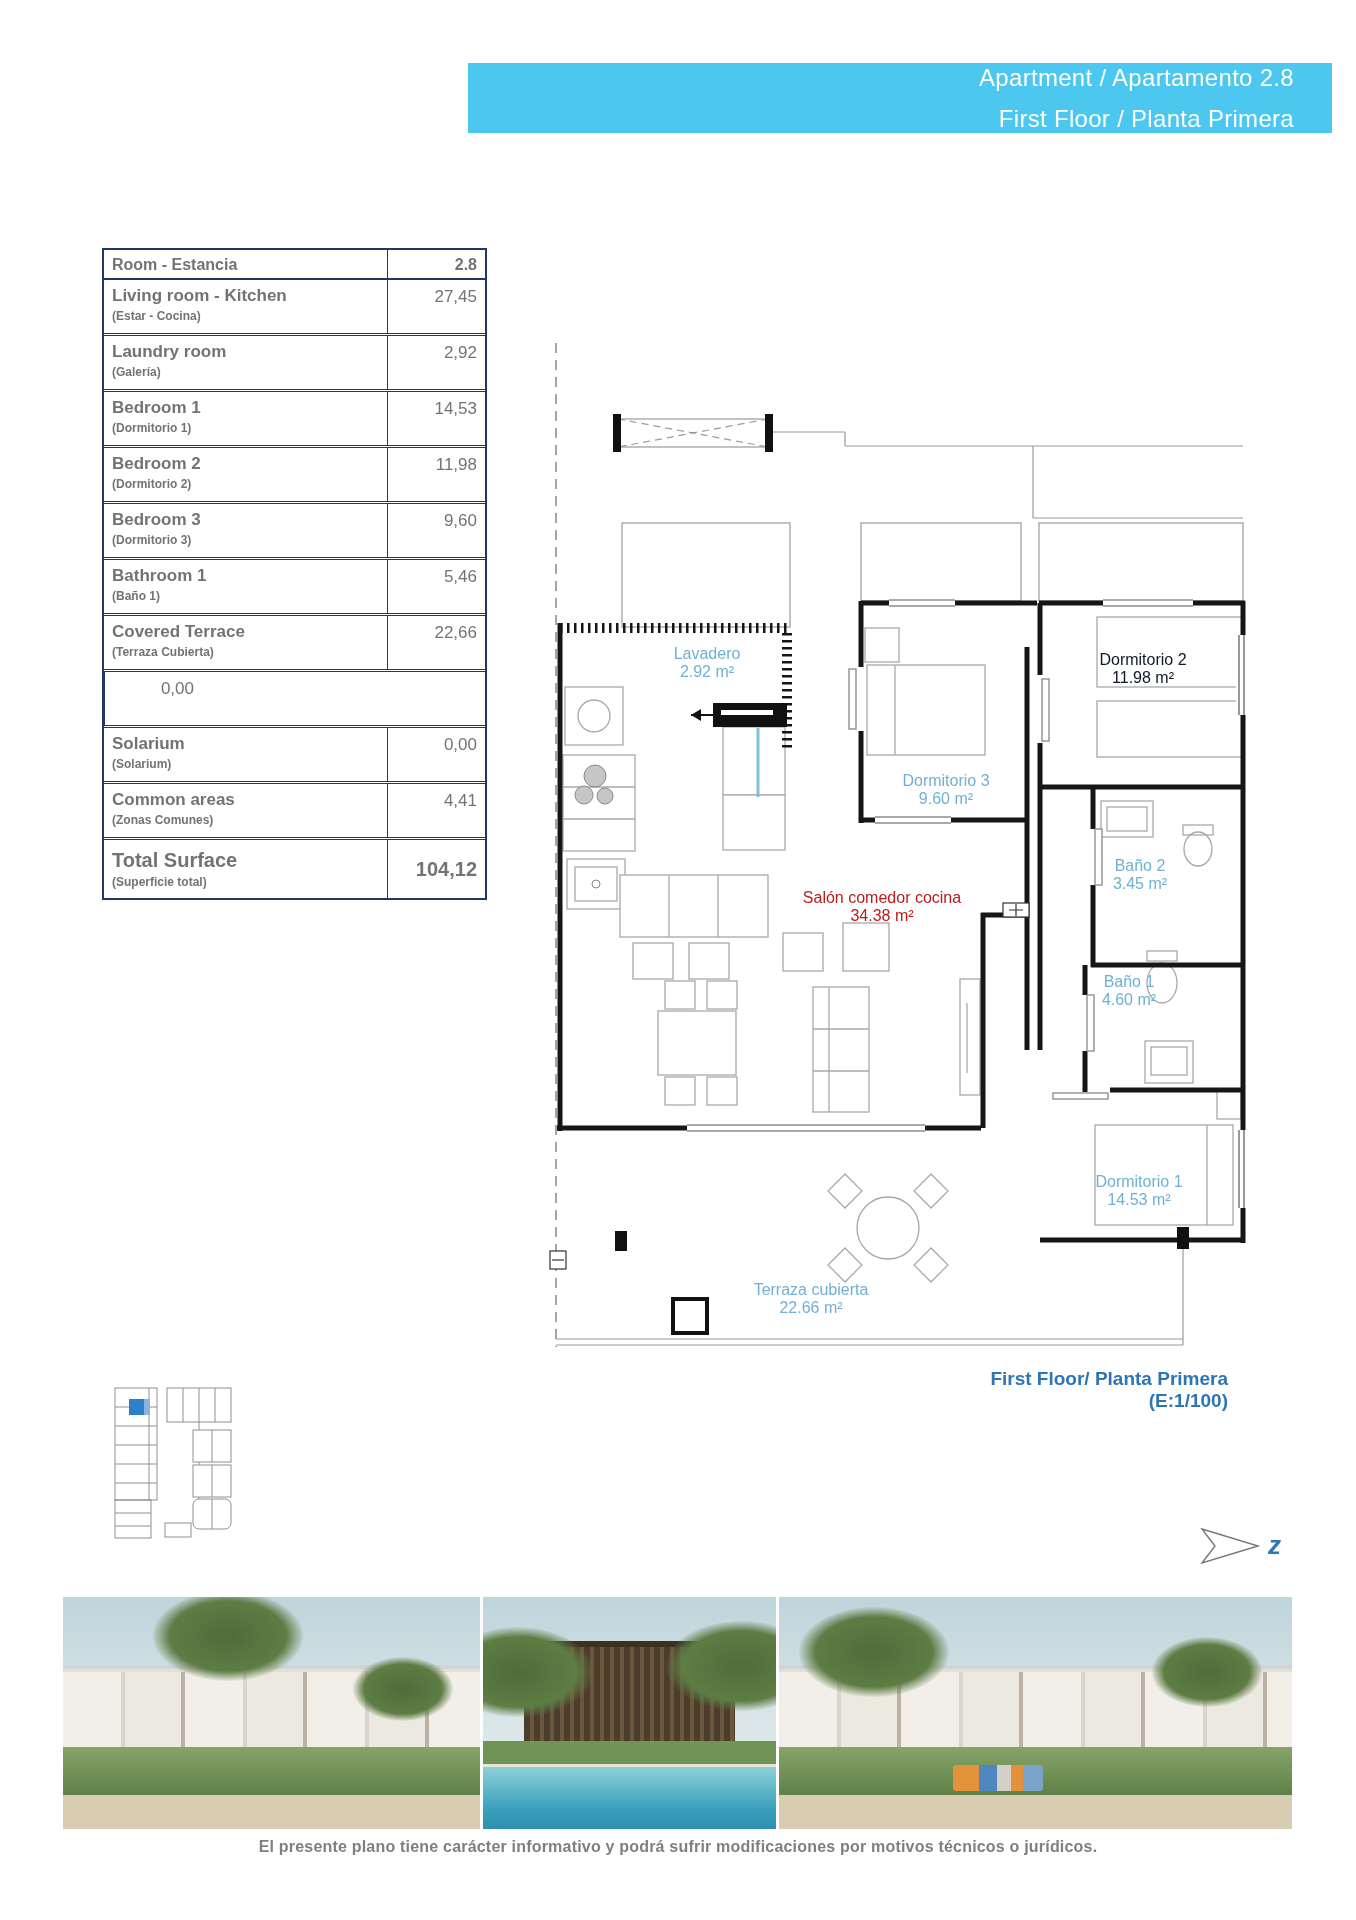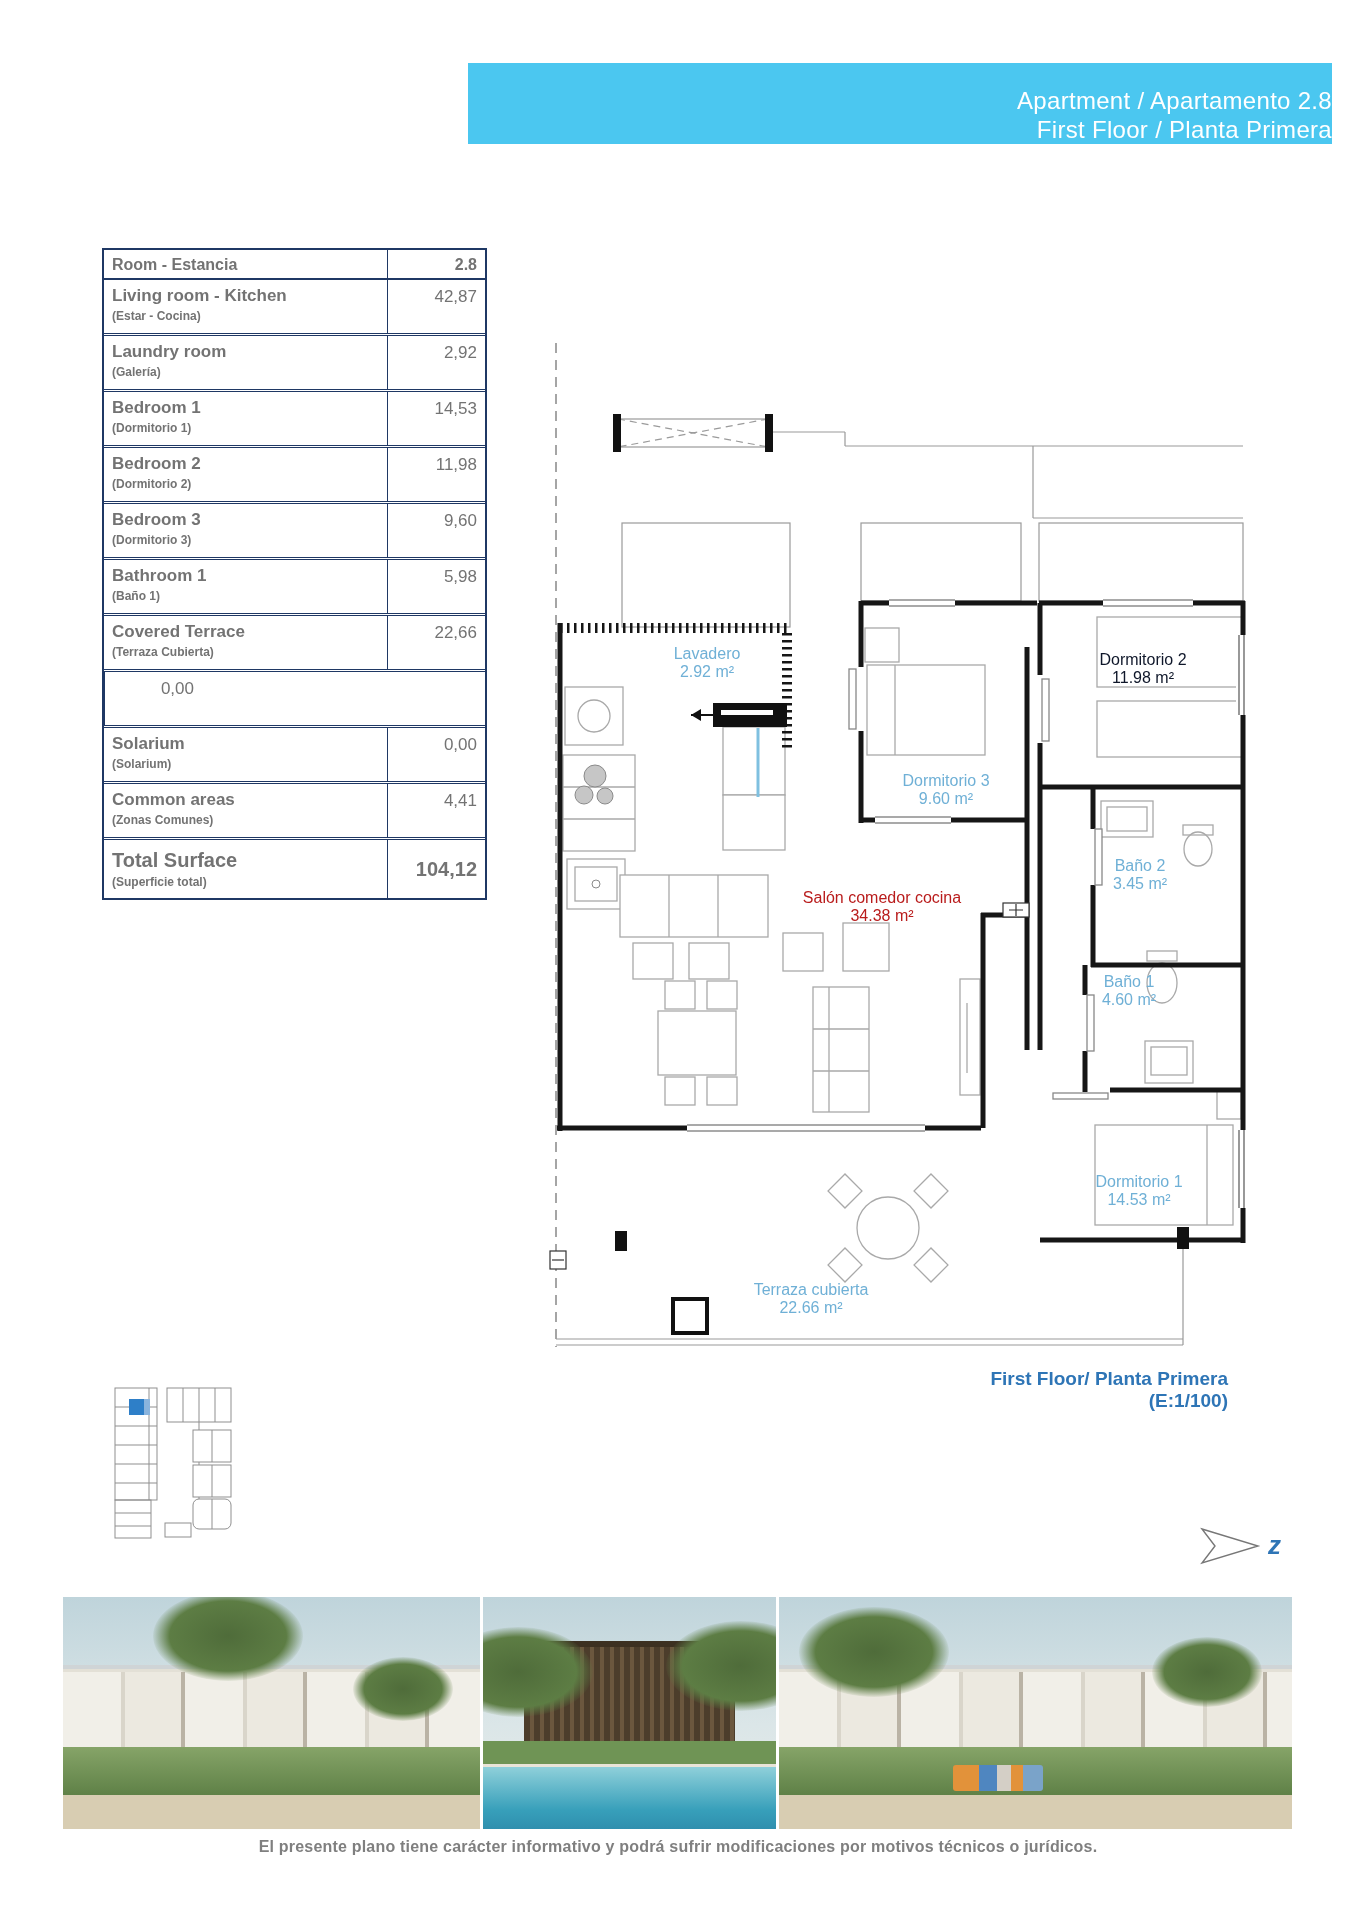--- a/index.html
+++ b/index.html
@@ -1,22 +1,22 @@
 <!DOCTYPE html>
 <html><head>
 <meta charset="utf-8">
 <style>
   html,body{margin:0;padding:0;background:#ffffff;}
   .page{position:relative;width:1356px;height:1920px;background:#fff;overflow:hidden;
         font-family:"Liberation Sans","DejaVu Sans",sans-serif;}
 
   
-  .header-band{position:absolute;left:468px;top:63px;width:864px;height:81px;
-    display:flex;flex-direction:column;justify-content:flex-end;align-items:flex-end;
-    box-sizing:border-box;color:#fff;font-size:24px;line-height:29px;
+  .header-band{position:absolute;left:468px;top:63px;width:864px;height:70px;
+    display:flex;flex-direction:column;justify-content:space-between;align-items:flex-end;
+    padding-right:38px;box-sizing:border-box;color:#fff;font-size:24px;line-height:29px;
     letter-spacing:.3px;}
 
   
   .area-table{position:absolute;left:102px;top:248px;width:385px;border:2px solid #1f3864;
     box-sizing:border-box;color:#737373;}
   .t-head{display:flex;height:30px;border-bottom:2px solid #1f3864;box-sizing:border-box;}
   .t-head .lbl{flex:1;font-size:16px;font-weight:bold;padding:6px 0 0 8px;}
   .t-head .val{width:98px;border-left:1px solid #1f3864;text-align:right;
     padding:6px 8px 0 0;font-size:16px;font-weight:bold;box-sizing:border-box;}
   .t-row{display:flex;height:56px;border-bottom:3px double #1f3864;box-sizing:border-box;}
@@ -83,21 +83,21 @@
     <div class="t-head">
       <div class="lbl">Room - Estancia</div>
       <div class="val">2.8</div>
     </div>
     <div>
     <div class="t-row">
       <div class="lbl">
         <div class="en">Living room - Kitchen</div>
         <div class="es">(Estar - Cocina)</div>
       </div>
-      <div class="val">42,87</div>
+      <div class="val">27,45</div>
     </div>
 
     <div class="t-row">
       <div class="lbl">
         <div class="en">Laundry room</div>
         <div class="es">(Galería)</div>
       </div>
       <div class="val">2,92</div>
     </div>
 
@@ -123,21 +123,21 @@
         <div class="es">(Dormitorio 3)</div>
       </div>
       <div class="val">9,60</div>
     </div>
 
     <div class="t-row">
       <div class="lbl">
         <div class="en">Bathroom 1</div>
         <div class="es">(Baño 1)</div>
       </div>
-      <div class="val">5,98</div>
+      <div class="val">5,46</div>
     </div>
 
 
     <div class="t-row">
       <div class="lbl">
         <div class="en">Covered Terrace</div>
         <div class="es">(Terraza Cubierta)</div>
       </div>
       <div class="val">22,66</div>
     </div>

